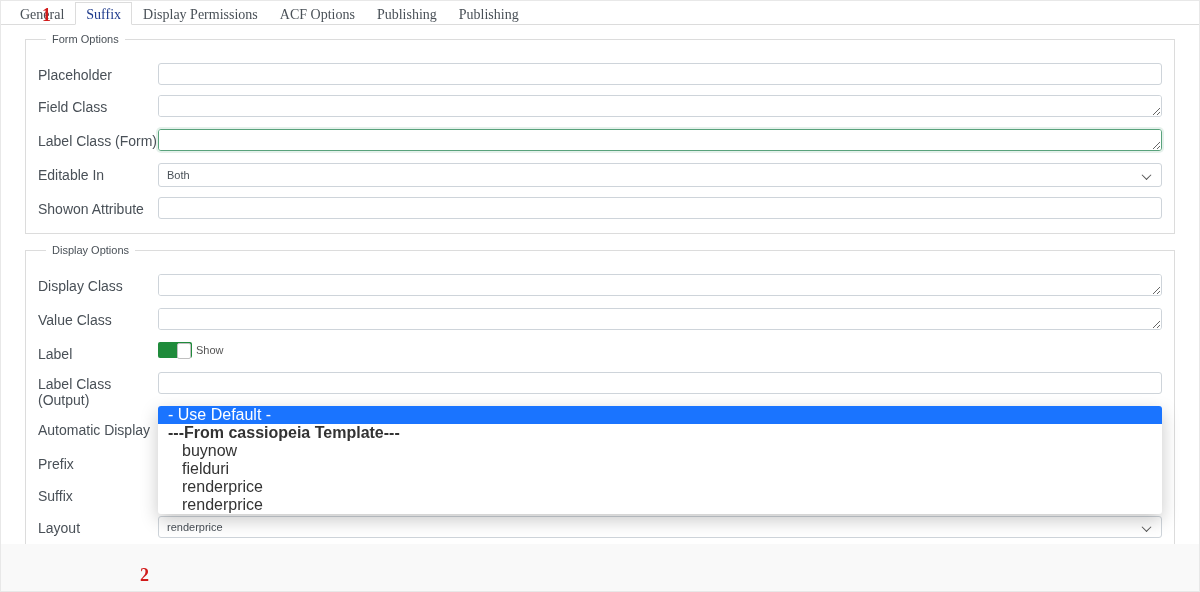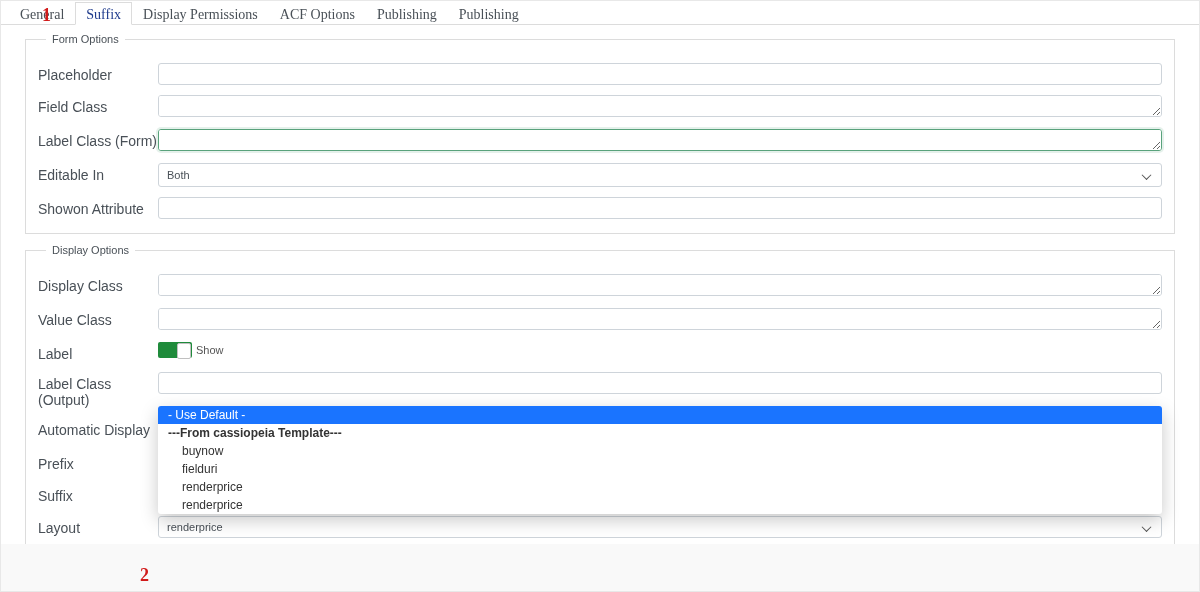--- a/index.html
+++ b/index.html
@@ -140,21 +140,21 @@
     left: 0; right: 0; bottom: 24px;
     background: #fff;
     border-radius: 3px;
     box-shadow: 0 6px 18px rgba(0,0,0,0.22);
     z-index: 20;
     padding: 0;
     overflow: hidden;
   }
   .layout-open .opt {
     padding: 2px 10px 2px 14px;
-    font-size: 12px;
+    font-size: 16px;
     line-height: 14px;
     cursor: pointer;
     white-space: nowrap;
     overflow: hidden;
     text-overflow: ellipsis;
   }
   .layout-open .opt.selected {
     background: #1a74ff;
     color: #fff;
     padding-left: 10px;

